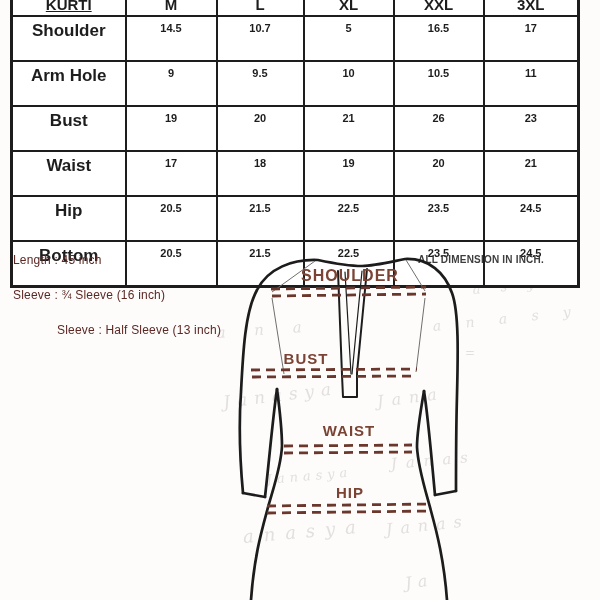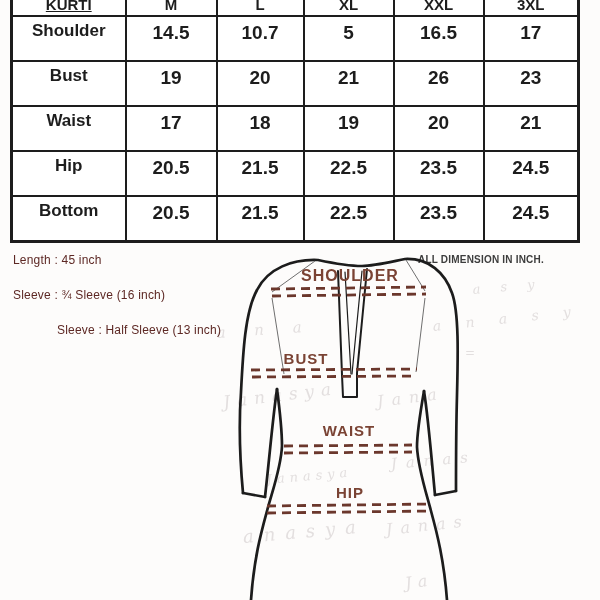--- a/index.html
+++ b/index.html
@@ -18,21 +18,21 @@
   #size-table th,#size-table td{
     border:2px solid var(--ink);
     text-align:center;color:var(--ink);
     font-weight:bold;overflow:hidden;white-space:nowrap;
   }
   #size-table thead th{
     height:30px;vertical-align:bottom;padding:0 0 2px 0;font-size:15px;
   }
   #size-table thead th.kurti{text-decoration:underline;}
   #size-table tbody td{
-    height:38px;vertical-align:top;padding:5px 0 0 0;font-size:19px;
+    height:38px;vertical-align:top;padding:5px 0 0 0;font-size:11px;
   }
   #size-table tbody td.rowlabel{font-size:17px;padding-top:4px;}
   
   .note{
     position:absolute;left:13px;
     color:var(--maroon);font-weight:normal;font-size:12px;letter-spacing:.2px;
   }
   #note-length{top:253px;}
   #note-sleeve34{top:288px;}
   #note-sleevehalf{top:323px;margin-left:44px;}
@@ -96,20 +96,28 @@
       </tr>
   </thead>
   <tbody>
       <tr>
         <td class="rowlabel">Shoulder</td>
         <td>14.5</td>
         <td>10.7</td>
         <td>5</td>
         <td>16.5</td>
         <td>17</td>
+      </tr>
+      <tr>
+        <td class="rowlabel">Arm Hole</td>
+        <td>9</td>
+        <td>9.5</td>
+        <td>10</td>
+        <td>10.5</td>
+        <td>11</td>
       </tr>
       <tr>
         <td class="rowlabel">Bust</td>
         <td>19</td>
         <td>20</td>
         <td>21</td>
         <td>26</td>
         <td>23</td>
       </tr>
       <tr>

